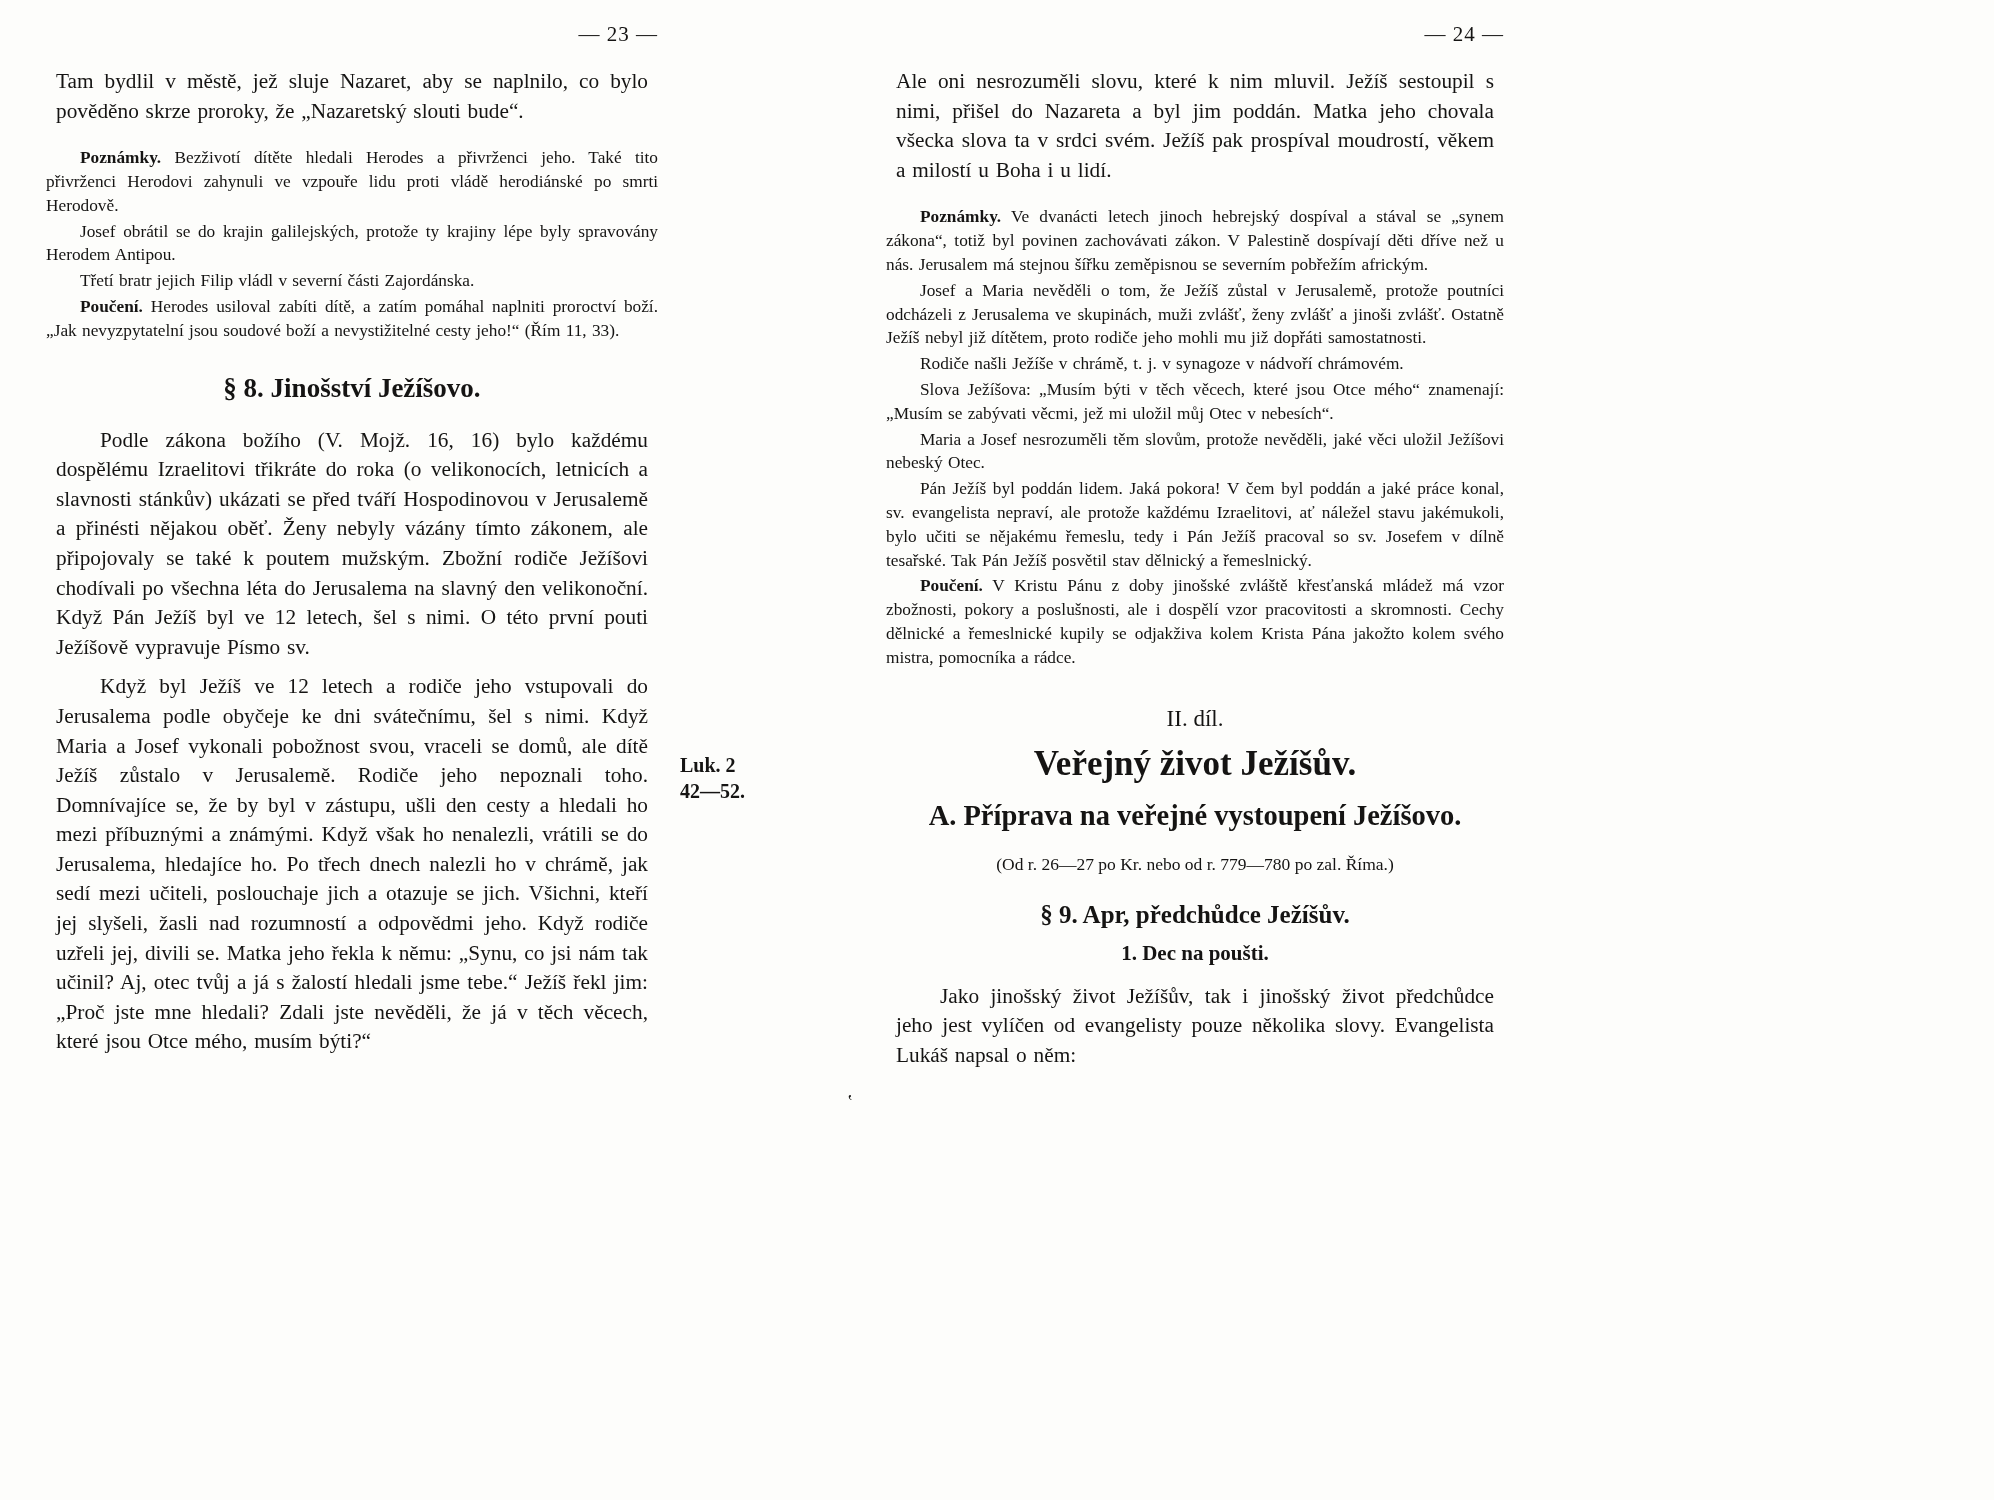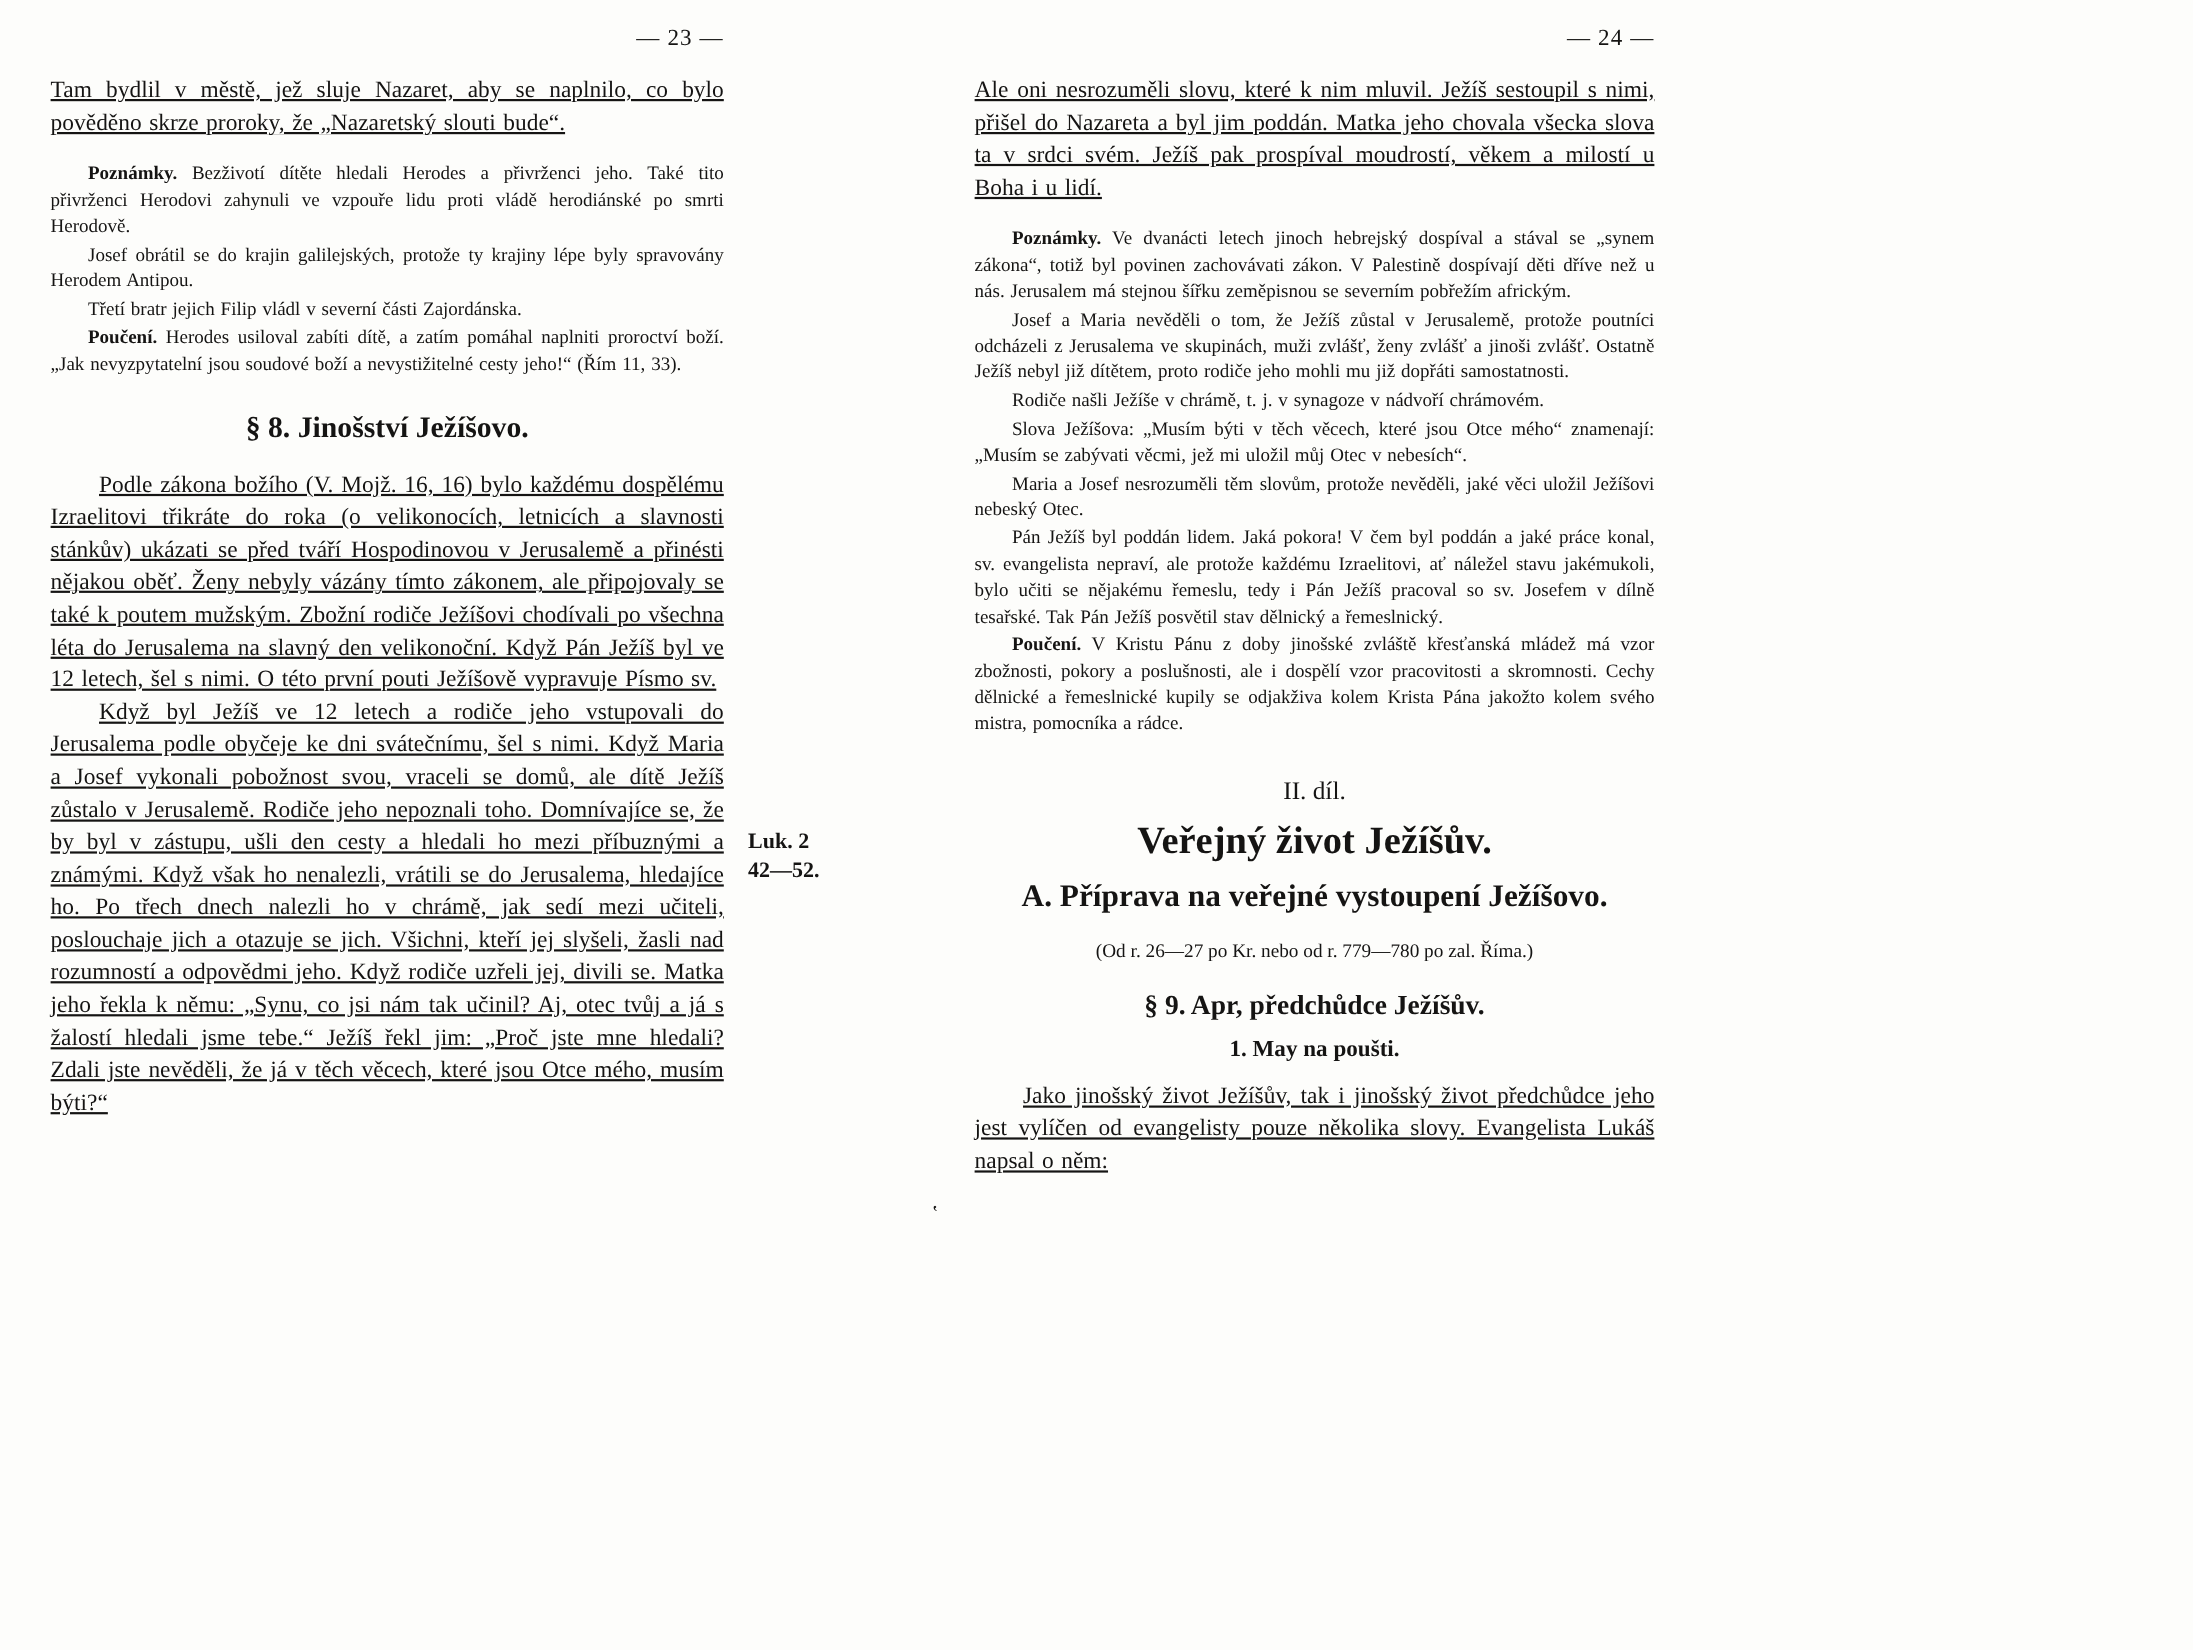--- a/index.html
+++ b/index.html
@@ -21,23 +21,22 @@
     font-size: 21px;
     letter-spacing: 1px;
     margin-bottom: 20px;
   }
 
   p.body {
     font-size: 21.3px;
     line-height: 29.6px;
     text-align: justify;
     text-indent: 44px;
-    margin: 0;
+    margin: 10px;
     word-spacing: 1.5px;
-    text-decoration: underline;
   }
   p.body.cont { text-indent: 0; }
   p.body.closing { margin-top: 16px; }
 
   .notes { margin-top: 20px; }
   p.note {
     font-size: 17.3px;
     line-height: 23.8px;
     text-align: justify;
     text-indent: 34px;
@@ -145,20 +144,20 @@
       <p class="note">Maria a Josef nesrozuměli těm slovům, protože nevěděli, jaké věci uložil Ježíšovi nebeský Otec.</p>
       <p class="note">Pán Ježíš byl poddán lidem. Jaká pokora! V čem byl poddán a jaké práce konal, sv. evangelista nepraví, ale protože každému Izraelitovi, ať náležel stavu jakémukoli, bylo učiti se nějakému řemeslu, tedy i Pán Ježíš pracoval so sv. Josefem v dílně tesařské. Tak Pán Ježíš posvětil stav dělnický a řemeslnický.</p>
       <p class="note"><b class="lead">Poučení.</b> <span>V Kristu Pánu z doby jinošské zvláště křesťanská mládež má vzor zbožnosti, pokory a poslušnosti, ale i dospělí vzor pracovitosti a skromnosti. Cechy dělnické a řemeslnické kupily se odjakživa kolem Krista Pána jakožto kolem svého mistra, pomocníka a rádce.</span></p>
     </div>
 
     <div class="part-heading">II. díl.</div>
     <h1 class="main-title">Veřejný život Ježíšův.</h1>
     <h2 class="chapter-title">A. Příprava na veřejné vystoupení Ježíšovo.</h2>
     <div class="date-note">(Od r. 26—27 po Kr. nebo od r. 779—780 po zal. Říma.)</div>
     <h3 class="section9-heading">§ 9. Apr, předchůdce Ježíšův.</h3>
-    <h4 class="sub-heading">1. May na poušti.</h4>
+    <h4 class="sub-heading">1. Dec na poušti.</h4>
 
     <p class="body closing">Jako jinošský život Ježíšův, tak i jinošský život předchůdce jeho jest vylíčen od evangelisty pouze několika slovy. Evangelista Lukáš napsal o něm:</p>
   </div>
 
   <div class="margin-mark">‛</div>
 
 </div>
 
 </body></html>

